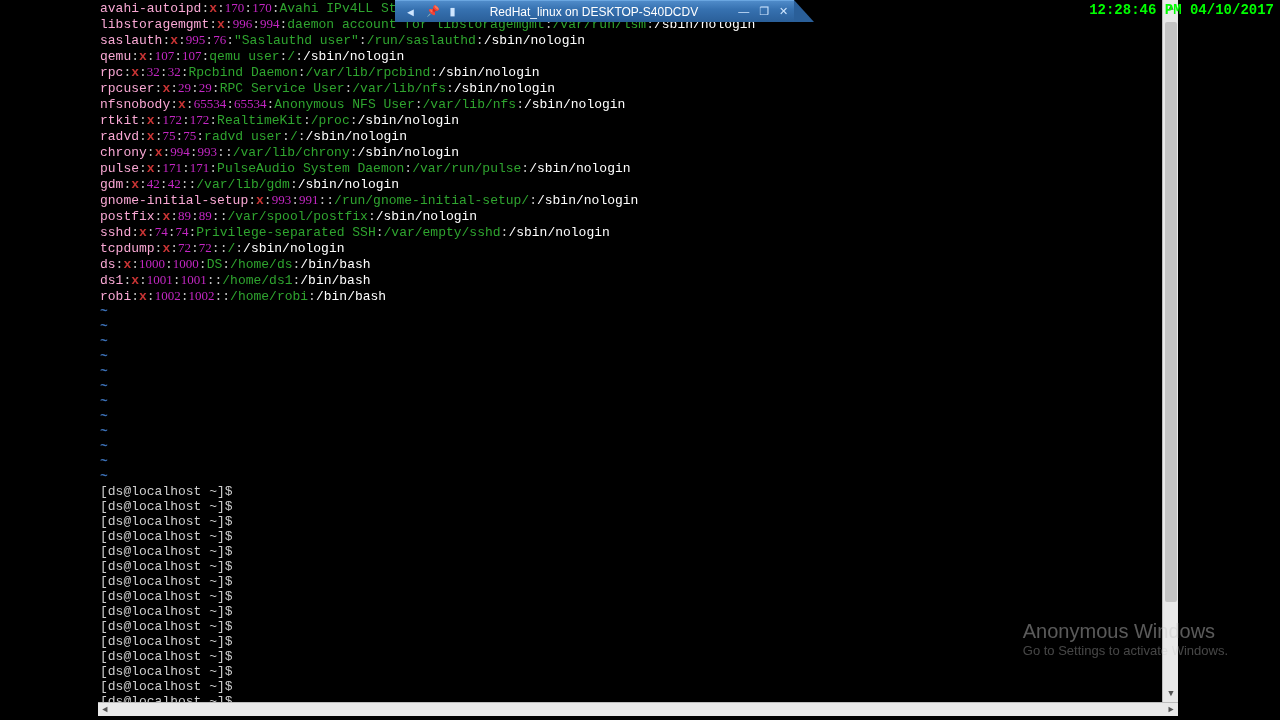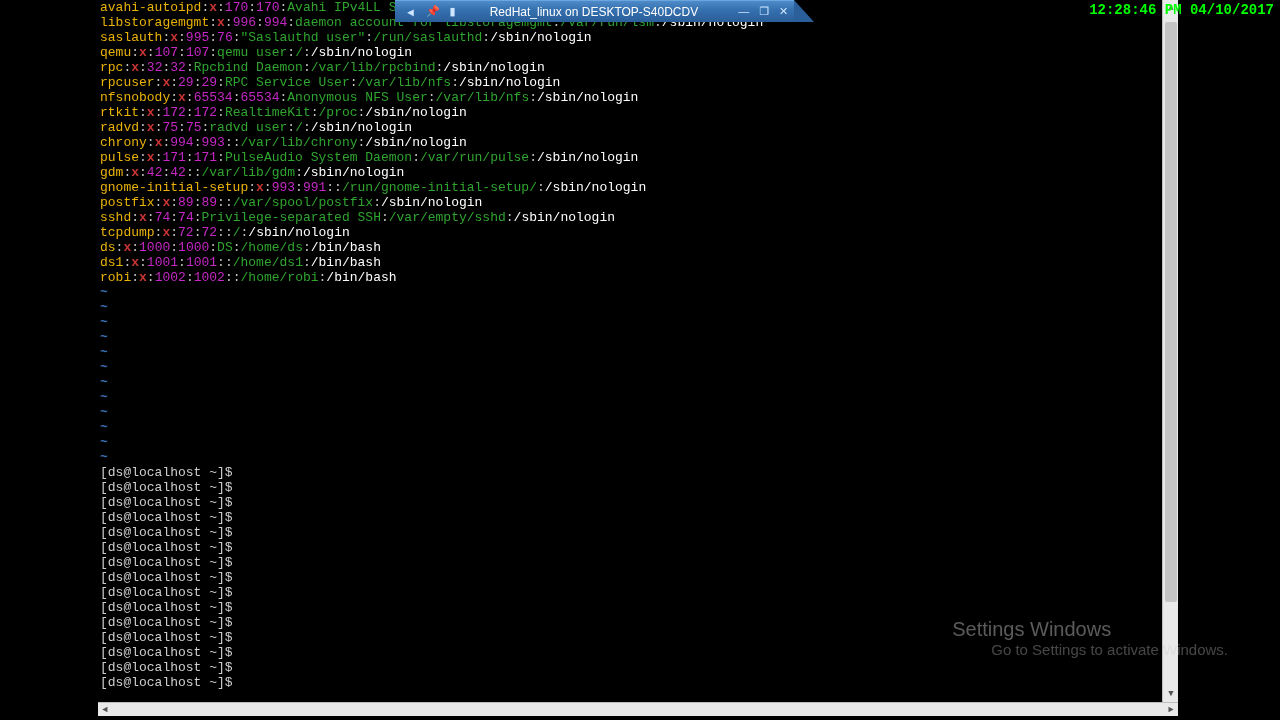--- a/index.html
+++ b/index.html
@@ -90,39 +90,39 @@
     font-size: 9px; color: #555;
   }
   .scrollbar-h .arrow.left { left: 0; }
   .scrollbar-h .arrow.right { right: 0; }
   .term-content {
     padding: 0 4px 0 2px;
     line-height: 15px;
     white-space: pre;
   }
   .passwd-line span { white-space: pre; }
-  .u  { color: #eab308; text-align: center; }  
+  .u  { color: #f9a8d4; text-align: center; }  
   .x  { color: #c83434; font-weight: bold; } 
-  .n  { color: #c427c4; }  
+  .n  { color: #c427c4; font-family: Liberation Serif, serif; }  
   .g  { color: #2fa52f; }  
   .p  { color: #2fa52f; margin-top: 44px; }  
   .s  { color: #ffffff; }  
   .c  { color: #c0c0c0; }  
   .tilde { color: #3b6fb5; font-weight: bold; }
   .prompt { color: #cfcfcf; font-weight: normal; }
   .watermark {
     position: absolute;
     right: 52px; bottom: 62px;
     color: rgba(200,200,200,0.45);
     font-family: "Segoe UI", Arial, sans-serif;
     text-align: left;
     z-index: 5;
   }
   .watermark .t1 { font-size: 20px; }
-  .watermark .t2 { font-size: 15px; color: rgba(200,200,200,0.35); margin-left: 39px; }
+  .watermark .t2 { font-size: 13px; color: rgba(200,200,200,0.35); }
 </style>
 </head>
 <body>
 
 <div class="clock">12:28:46 PM 04/10/2017</div>
 
 <div class="vm-tab">
   <div class="vm-tab-body">
     <div class="vm-tab-icons">
       <span>◄</span>
@@ -147,15 +147,15 @@
     <div class="arrow down">▼</div>
   </div>
 </div>
 
 <div class="scrollbar-h">
   <div class="arrow left">◄</div>
   <div class="arrow right">►</div>
 </div>
 
 <div class="watermark">
-  <div class="t1">Settings Windows</div>
+  <div class="t1">Anonymous Windows</div>
   <div class="t2">Go to Settings to activate Windows.</div>
 </div>
 
 </body></html>

